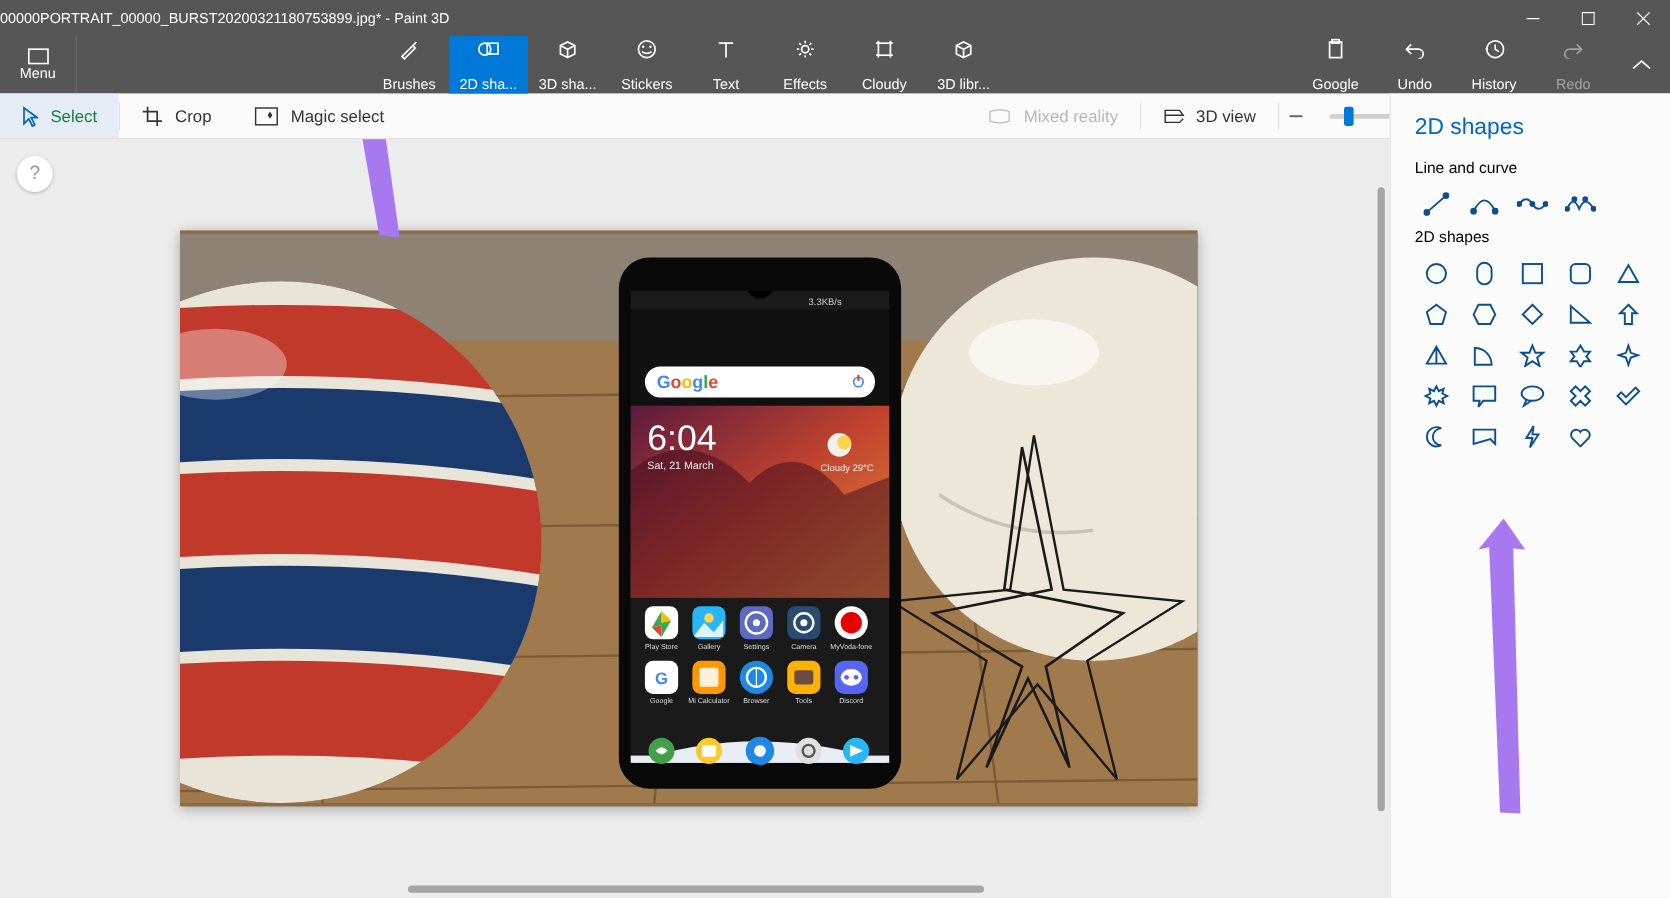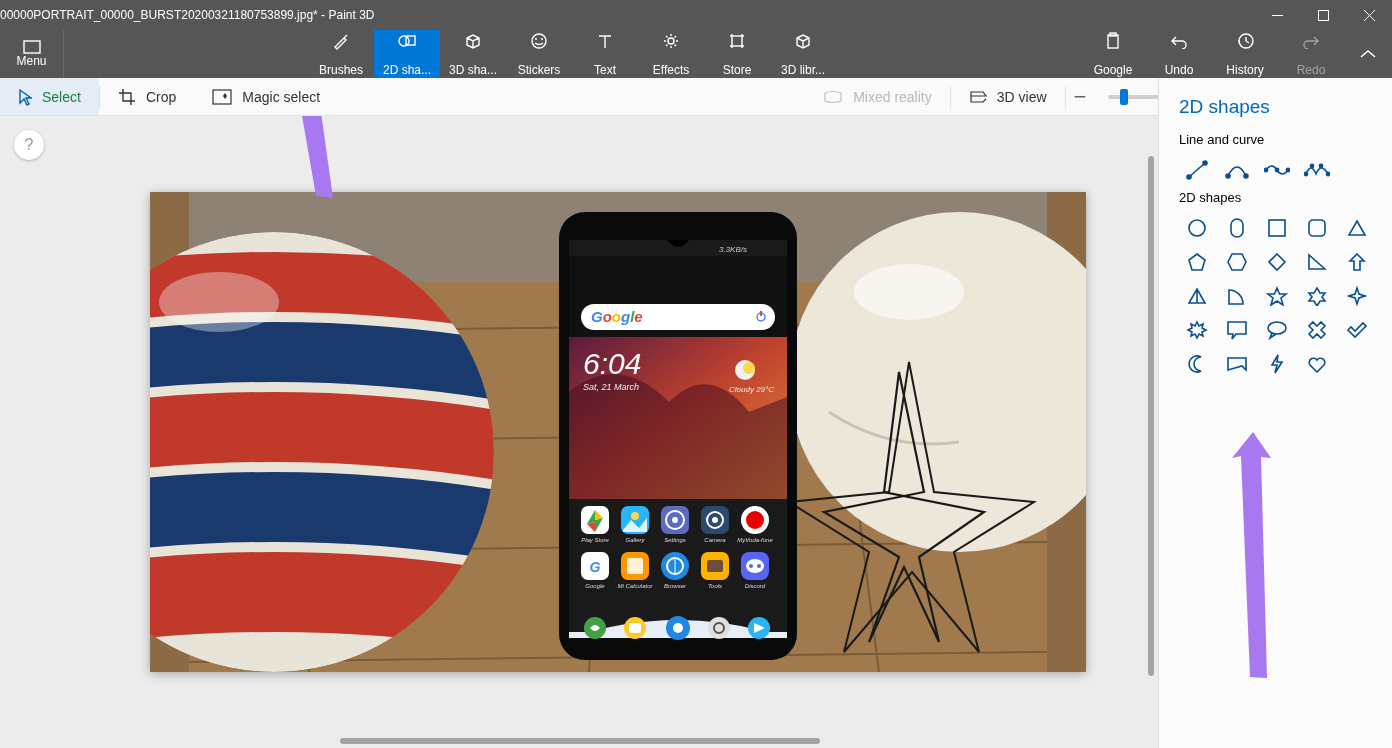--- a/index.html
+++ b/index.html
@@ -29,21 +29,21 @@
 .subbar .right { margin-left: auto; display: flex; align-items: center; height: 100%; }
 .subbar .ghost { color: #b8b8b8; }
 .subbar .zoomtrack { width: 130px; height: 4px; background: #cfcfcf; border-radius: 2px; position: relative; margin: 0 14px; }
 .subbar .zoomtrack .thumb { position: absolute; left: 12px; top: -6px; width: 8px; height: 16px; background: #0078d7; border-radius: 2px; }
 .subbar .zminus, .subbar .zplus { font-size: 22px; color: #666; padding: 0 8px; }
 .subbar .dots { padding: 0 14px; color: #666; letter-spacing: 2px; }
 
 
 .workarea { position: absolute; top: 116px; left: 0; right: 234px; bottom: 0; background: #ececec; overflow: hidden; }
 .help { position: absolute; top: 14px; left: 14px; width: 30px; height: 30px; border-radius: 50%; background: #fff; color: #999; box-shadow: 0 1px 3px rgba(0,0,0,.25); display: flex; align-items: center; justify-content: center; font-size: 16px; }
-.canvaswrap { position: absolute; top: 76px; left: 150px; width: 936px; height: 480px; box-shadow: 0 2px 10px rgba(0,0,0,.3); background: #8b6a45; overflow: hidden; font-style: italic; }
+.canvaswrap { position: absolute; top: 76px; left: 150px; width: 848px; height: 480px; box-shadow: 0 2px 10px rgba(0,0,0,.3); background: #8b6a45; overflow: hidden; }
 .canvaswrap svg { width: 100%; height: 100%; display: block; }
 .vscroll { position: absolute; right: 4px; top: 40px; width: 6px; height: 520px; background: #a4a4a4; border-radius: 3px; }
 .hscroll { position: absolute; bottom: 4px; left: 340px; height: 6px; width: 480px; background: #a4a4a4; border-radius: 3px; }
 
 
 .arrow { position: absolute; pointer-events: none; }
 .arrow svg path { fill: #a878f0; }
 
 
 .sidebar { position: absolute; top: 78px; right: 0; width: 234px; bottom: 0; background: #fbfbfb; border-left: 1px solid #e0e0e0; padding: 18px 20px; color: #333; }
@@ -144,21 +144,21 @@
       </span>
     <span>Effects</span>
   </div>
   <div class="tool">
     <span class="ico">
         <svg class="wico" width="18" height="18">
           <rect x="4" y="4" width="10" height="10"></rect>
           <path d="M4 2 L4 4 M14 2 L14 4 M4 14 L4 16 M14 14 L14 16 M2 4 L4 4 M2 14 L4 14 M14 4 L16 4 M14 14 L16 14"></path>
         </svg>
       </span>
-    <span>Store</span>
+    <span>Cloudy</span>
   </div>
   <div class="tool">
     <span class="ico">
         <svg class="wico" width="18" height="18">
           <path d="M3 6 L9 3 L15 6 L15 13 L9 16 L3 13 Z"></path>
           <path d="M9 9 L15 6 M9 9 L3 6 M9 9 L9 16"></path>
         </svg>
       </span>
     <span>3D libr...</span>
   </div>

